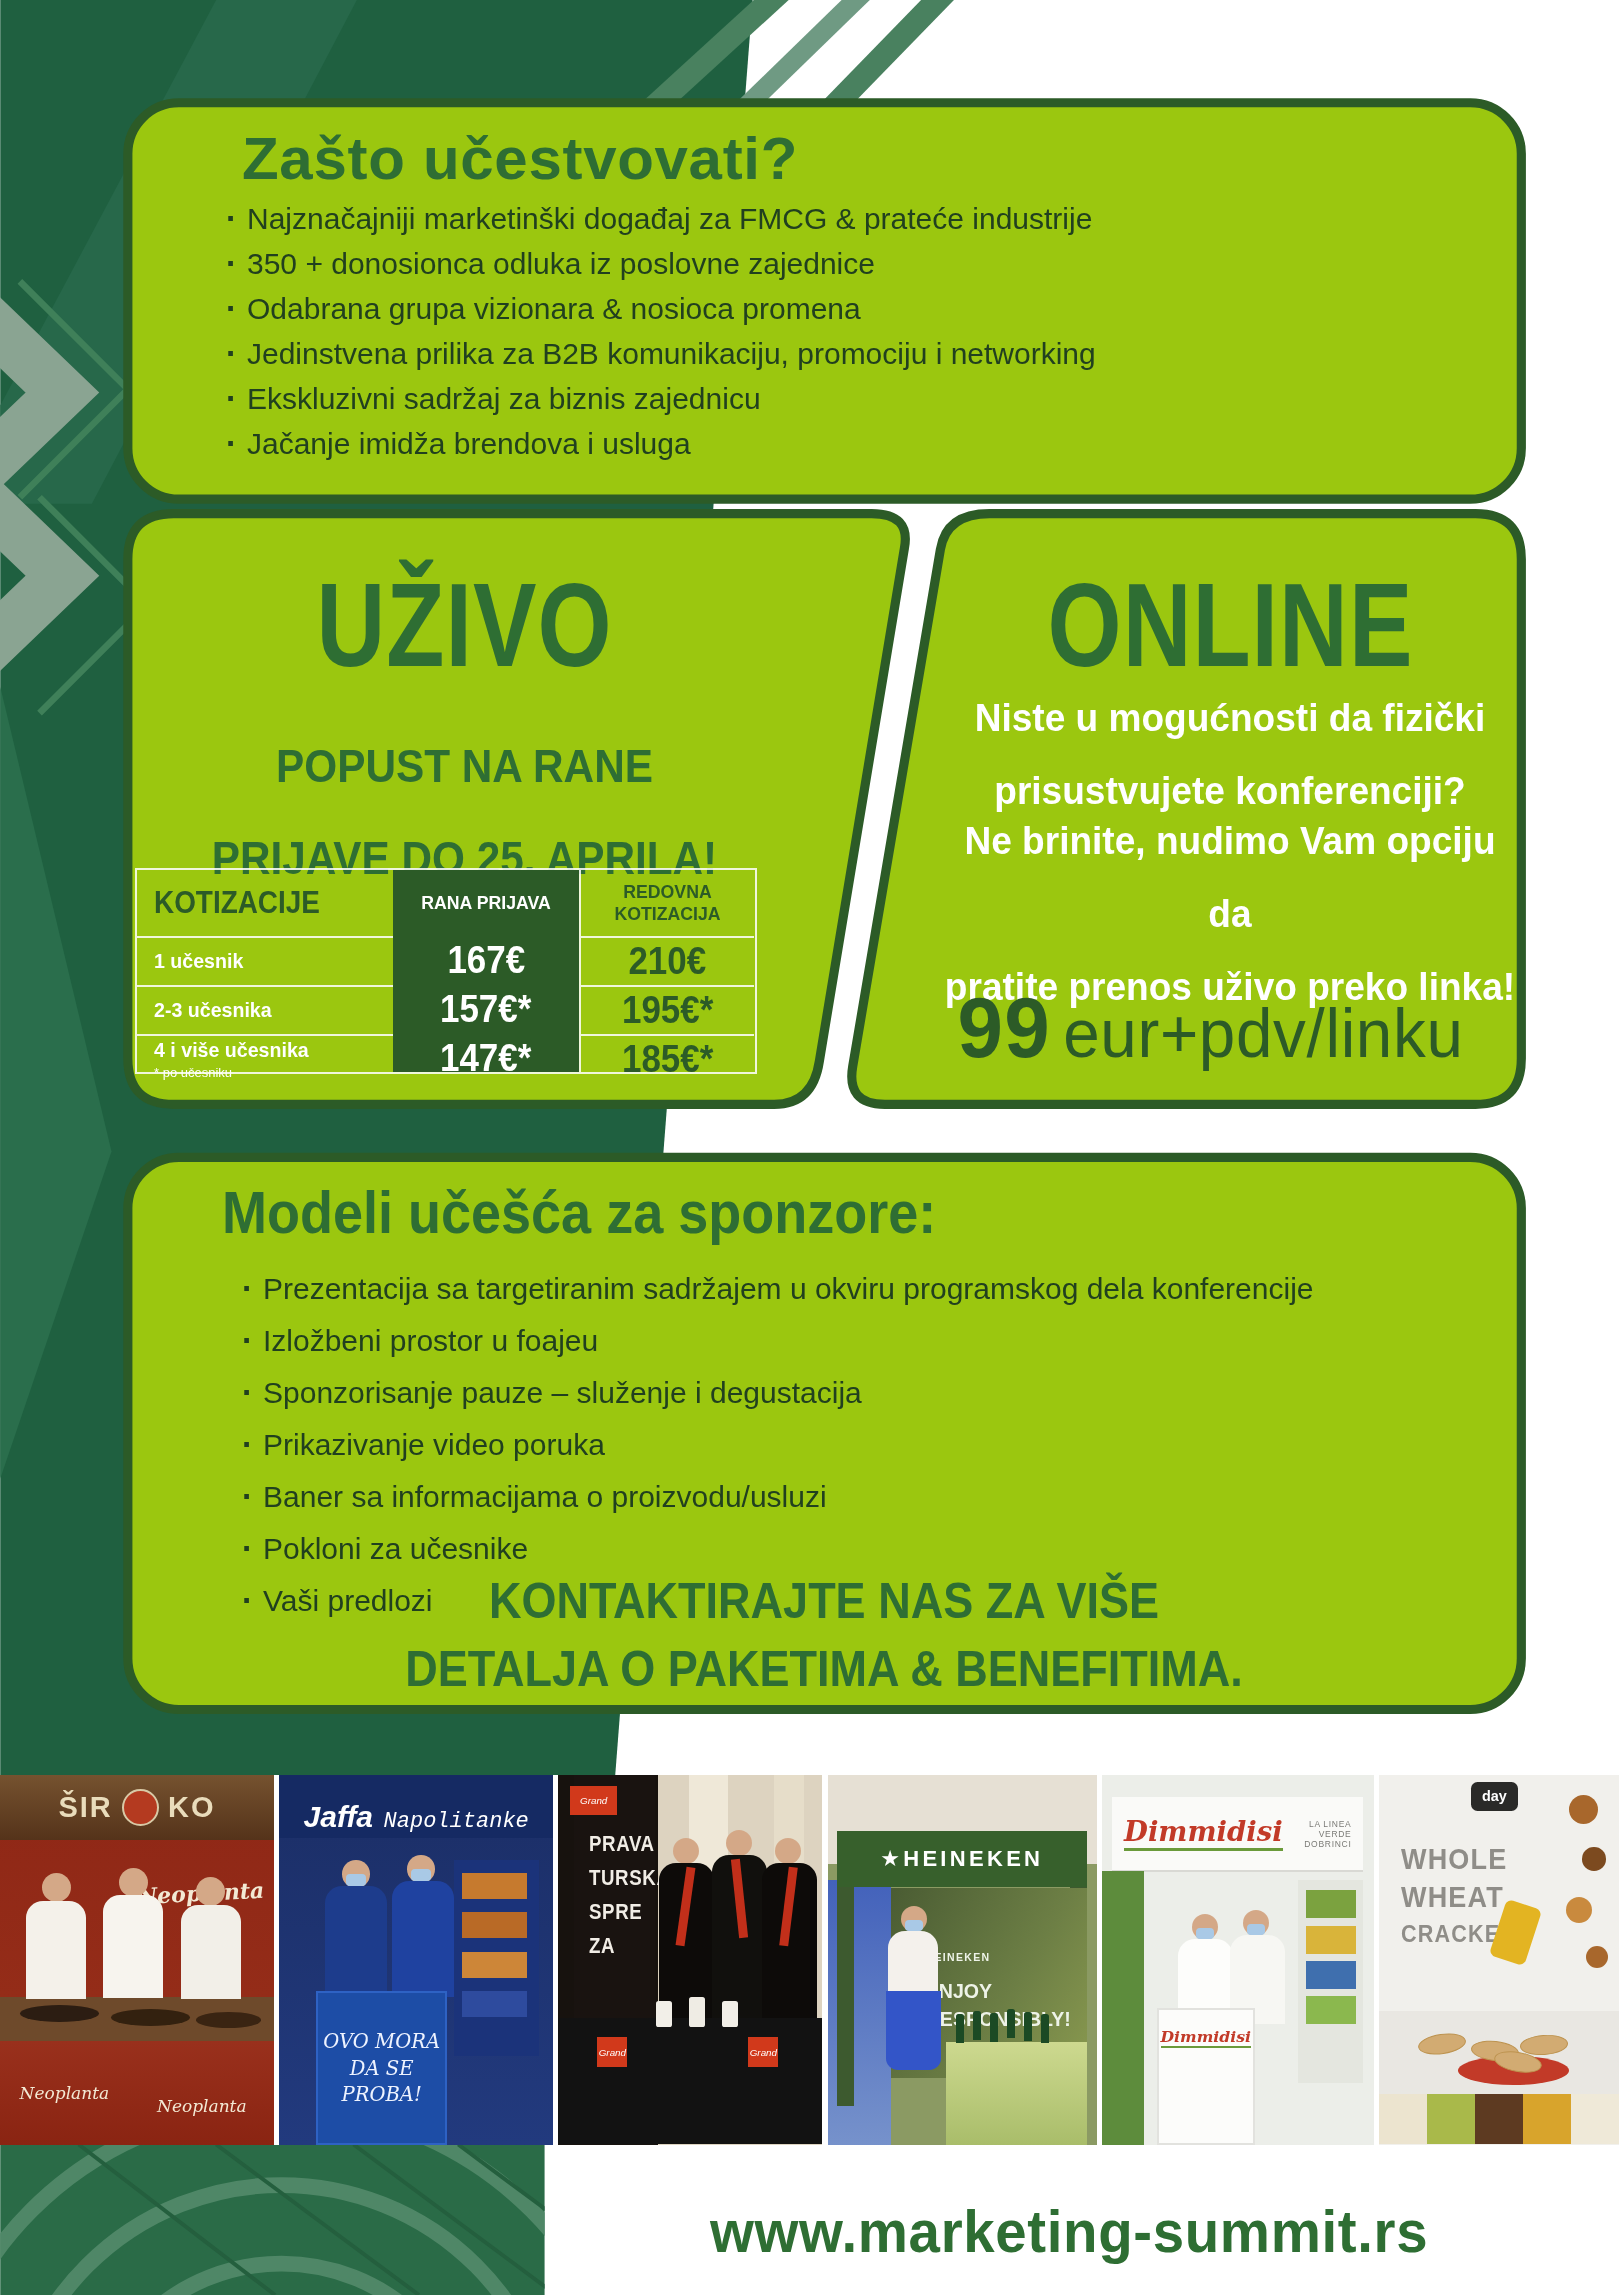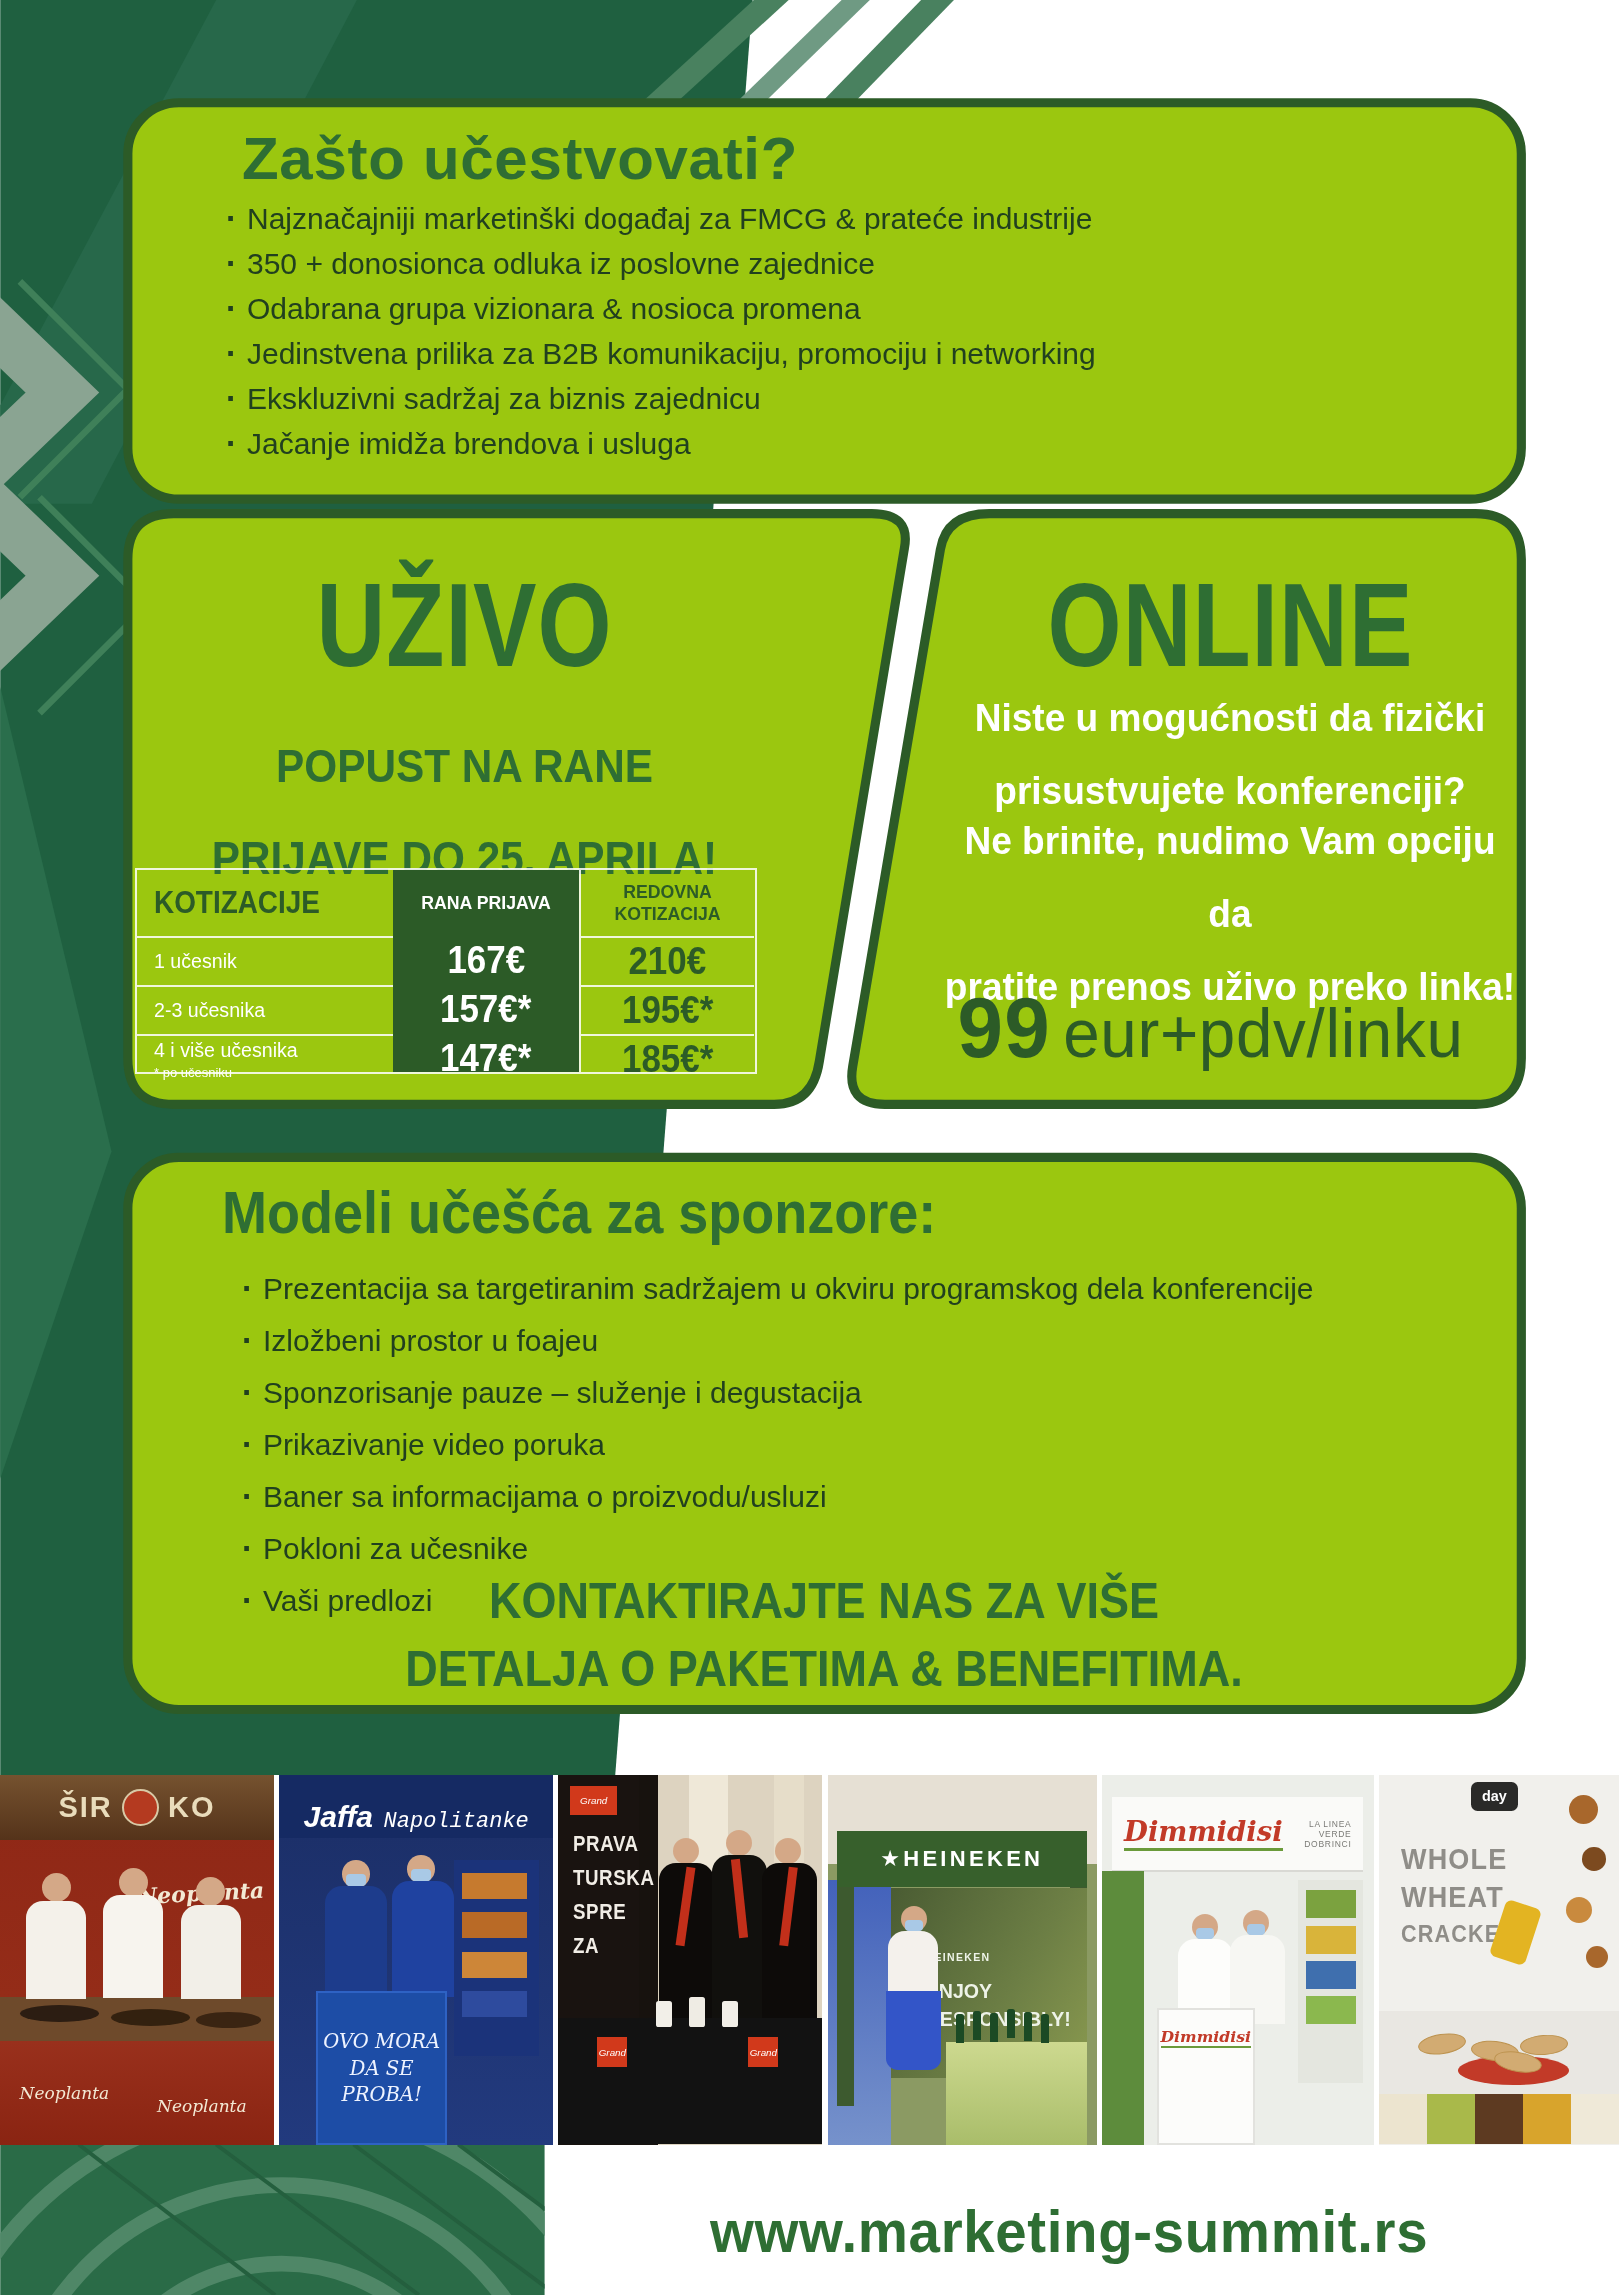--- a/index.html
+++ b/index.html
@@ -35,21 +35,21 @@
   .tc2{left:256px;width:186px;background:var(--bd)}
   .tc3{left:442px;width:175px}
   .tcell{position:relative;display:flex;flex-direction:column;justify-content:center}
   .tc1 .tcell{align-items:flex-start;padding-left:17px}
   .tc2 .tcell,.tc3 .tcell{align-items:center;text-align:center}
   .h86{height:66px}.h75{height:49px}
   .sep{border-top:2.6px solid rgba(255,255,255,.85)}
   .th1{font-size:31px;font-weight:bold;color:var(--bd);transform:scaleX(.9);transform-origin:left center}
   .th2{font-size:17.7px;font-weight:bold;color:#fff;line-height:1.25}
   .th3{font-size:17.7px;font-weight:bold;color:var(--bd);line-height:1.25}
-  .tlabel{font-size:19.6px;font-weight:normal;color:#fff}
+  .tlabel{font-size:19.6px;font-weight:bold;color:#fff}
   .tnote{font-size:13px;color:#fff;margin-top:2.6px}
   .tval-w{font-size:38px;font-weight:bold;color:#fff;transform:scaleX(.92)}
   .tval-g{font-size:38px;font-weight:bold;color:var(--bd);transform:scaleX(.92)}
 
   
   .online-title{left:949px;top:556px;width:563px;text-align:center;font-size:119px;font-weight:bold;
                 color:var(--hg);transform:scaleX(.8);letter-spacing:1.3px}
   .oq{left:929px;top:681px;width:602px;text-align:center;color:#fff;font-size:39px;font-weight:bold;
       line-height:73px;transform:scaleX(.95)}
   .oa{left:929px;top:804px;width:602px;text-align:center;color:#fff;font-size:39px;font-weight:bold;
@@ -85,21 +85,21 @@
   .p2{width:274px;background:linear-gradient(180deg,#1b2e66,#223a7e)}
   .p2-head{left:0;top:0;width:100%;height:63px;background:#152a63;display:flex;align-items:baseline;
            justify-content:center;gap:10.5px;padding-top:25px}
   .p2-brand{color:#fff;font-size:30px;font-weight:bold;font-style:italic}
   .p2-script{color:#fff;font-family:Liberation Mono, monospace;font-style:italic;font-size:22px}
   .p2-podium{left:37px;top:216px;width:131px;height:154px;background:#1d4da6;border:2.6px solid #2e62c4;
              display:flex;flex-direction:column;align-items:center;justify-content:center;gap:3.9px}
   .p2-podium div{color:#eef3ff;font-family:"DejaVu Serif",serif;font-style:italic;font-size:19.6px}
 
   .p3{width:264px;background:linear-gradient(90deg,#17120e 0 38%,#ddd3c0 38% 100%)}
-  .p3-banner{left:0;top:0;width:81px;height:275px;background:#191310;padding:52px 0 0 14.4px}
+  .p3-banner{left:16px;top:0;width:81px;height:275px;background:#191310;padding:52px 0 0 14.4px}
   .p3-banner div{color:#f1ede6;font-size:22px;font-weight:bold;letter-spacing:0.7px;line-height:34px;
                  transform:scaleX(.85);transform-origin:left center}
   .p3-counter{left:0;top:243px;width:100%;height:126px;background:#121212}
   .p3-red{width:30px;height:30px;background:#d1391b;color:#fff;font-size:9.8px;font-style:italic;
           display:flex;align-items:center;justify-content:center}
 
   .p4{width:269px;background:linear-gradient(180deg,#e6e0d4 0 24%,#8b9a63 24% 100%)}
   .p4-head{left:9.2px;top:56px;width:250px;height:56px;background:#37602c;display:flex;align-items:center;
            justify-content:center;color:#fff;font-size:22px;font-weight:bold;letter-spacing:3.3px}
   .p4-wall{left:63px;top:113px;width:196px;height:190px;background:linear-gradient(120deg,#4a5c33,#6d7f45 60%,#89994f)}

